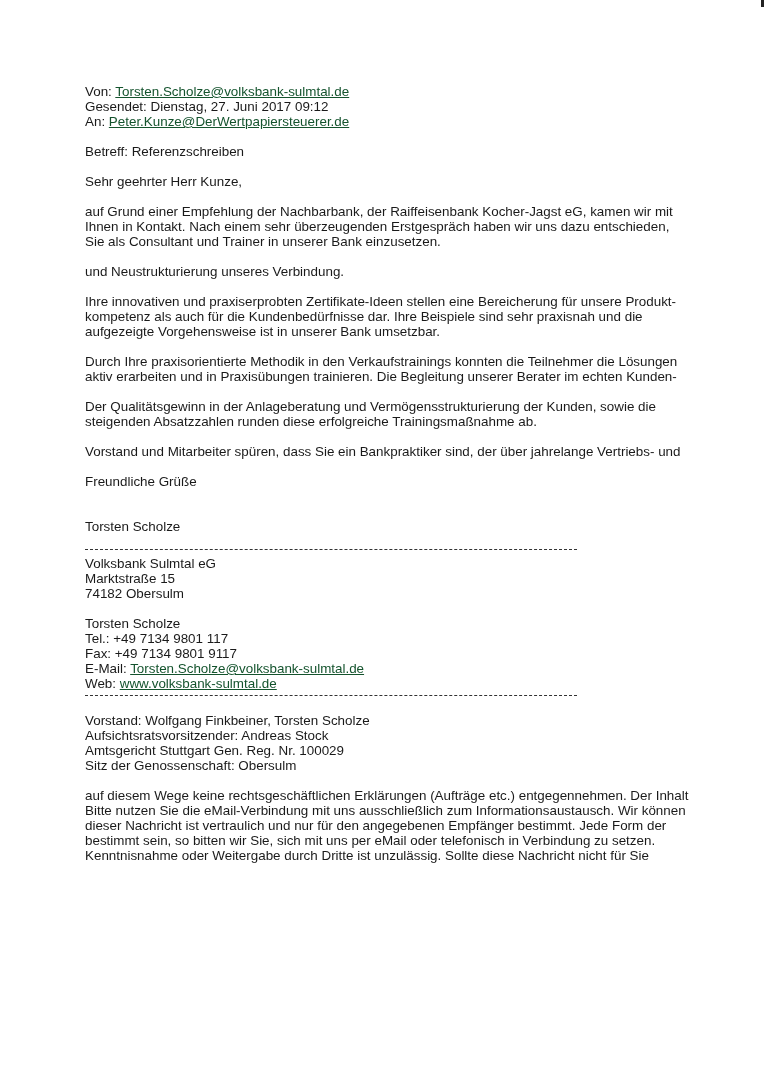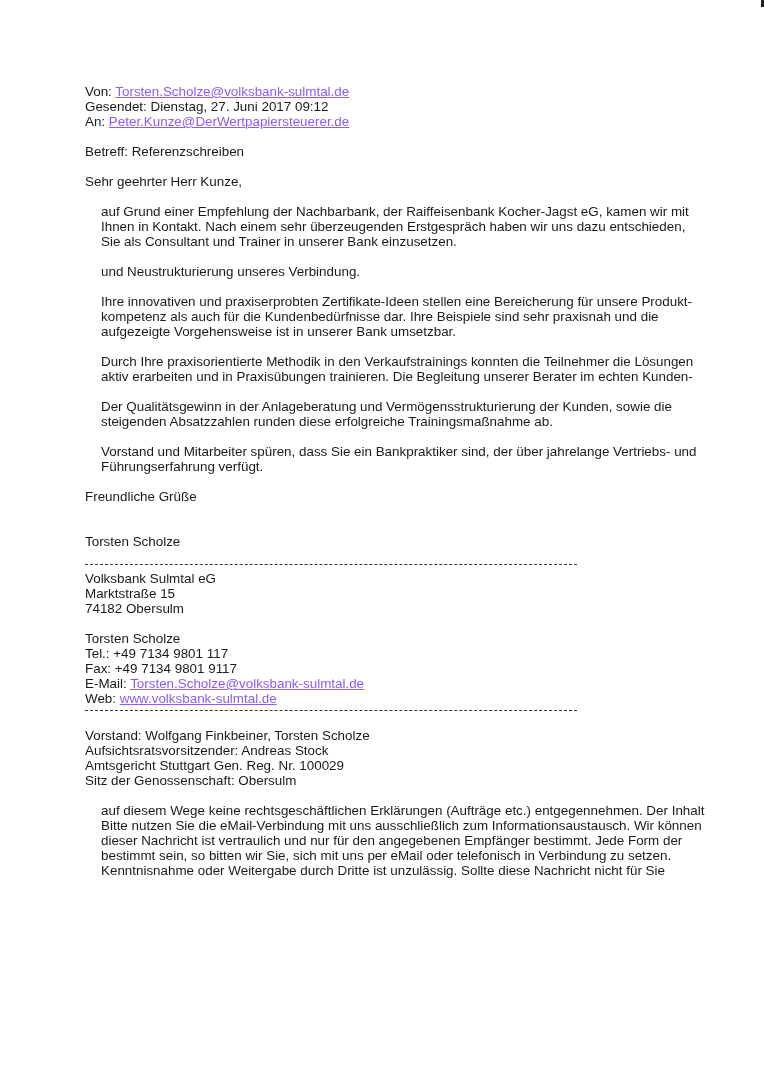--- a/index.html
+++ b/index.html
@@ -4,23 +4,23 @@
   <style>
     html, body { margin: 0; padding: 0; }
     body {
       width: 764px; height: 1080px; background: #ffffff; position: relative; overflow: hidden;
       font-family: "Liberation Sans", sans-serif; font-size: 13.4px; color: #1a1a1a;
     }
     .corner-mark { position: absolute; right: 0; top: 0; width: 3px; height: 7px; background: #222; }
     .page { position: absolute; left: 85px; top: 84px; width: 580px; }
     .line { line-height: 15px; white-space: nowrap; }
     .hdr b { font-weight: normal; }
-    a { color: #8b5cf6; text-decoration: underline; }
+    a { color: #14532d; text-decoration: underline; }
     .gap { height: 15px; }
-    .para { line-height: 15px; margin-left: 16px; }
+    .para { line-height: 15px; }
     .sep { width: 492px; border-top: 1.5px dashed #333; height: 0; margin: 7px 0 6px 0; }
   </style>
 </head>
 <body>
 
 <div class="corner-mark"></div>
 
 <div class="page">
   <div class="hdr">
     <div class="line"><b>Von:</b> <a>Torsten.Scholze@volksbank-sulmtal.de</a></div>
@@ -54,21 +54,20 @@
     <div class="line">aktiv erarbeiten und in Praxisübungen trainieren. Die Begleitung unserer Berater im echten Kunden-</div>
   </div>
   <div class="gap"></div>
   <div class="para">
     <div class="line">Der Qualitätsgewinn in der Anlageberatung und Vermögensstrukturierung der Kunden, sowie die</div>
     <div class="line">steigenden Absatzzahlen runden diese erfolgreiche Trainingsmaßnahme ab.</div>
   </div>
   <div class="gap"></div>
   <div class="para">
     <div class="line">Vorstand und Mitarbeiter spüren, dass Sie ein Bankpraktiker sind, der über jahrelange Vertriebs- und</div>
-    <div class="line">Führungserfahrung verfügt.</div>
   </div>
   <div class="gap"></div>
   <div class="line">Freundliche Grüße</div>
   <div class="gap"></div>
   <div class="gap"></div>
   <div class="line">Torsten Scholze</div>
 
   <div class="sep" style="margin-top:15px;"></div>
 
   <div>

